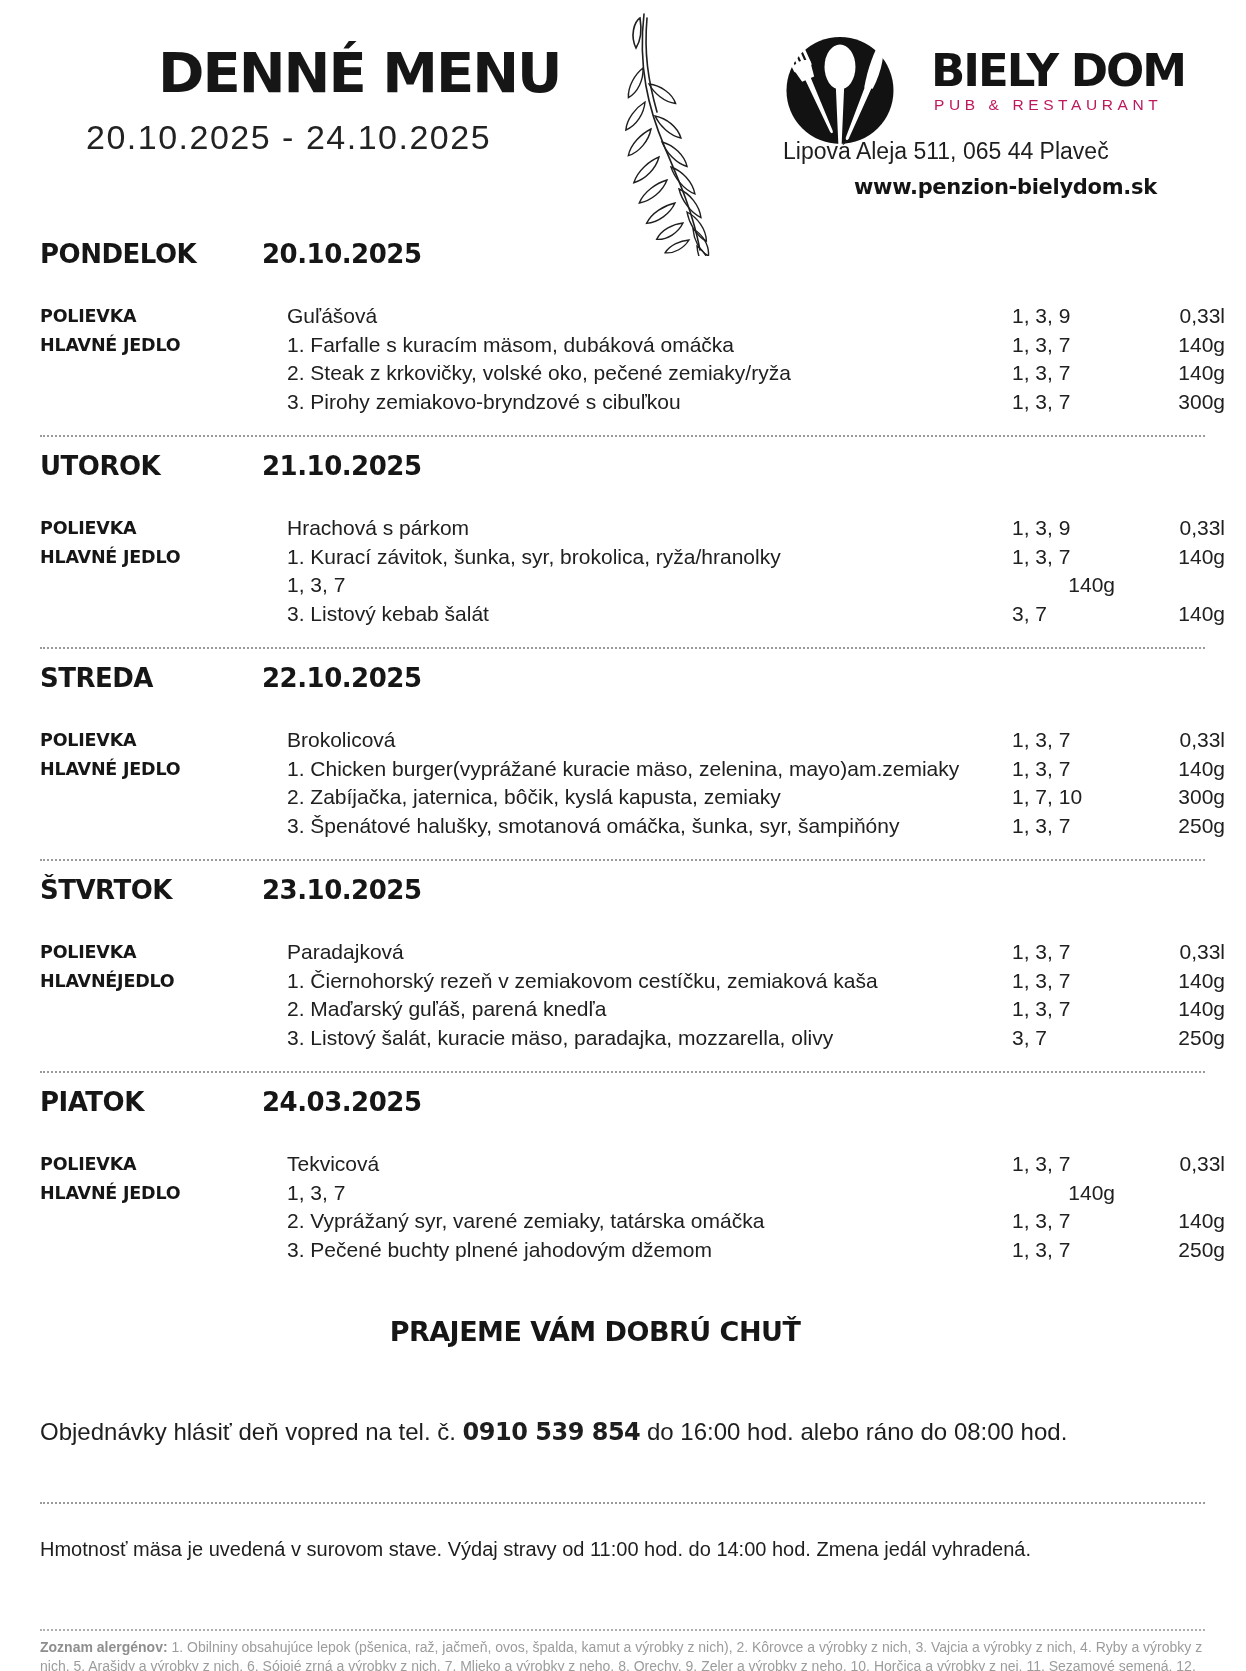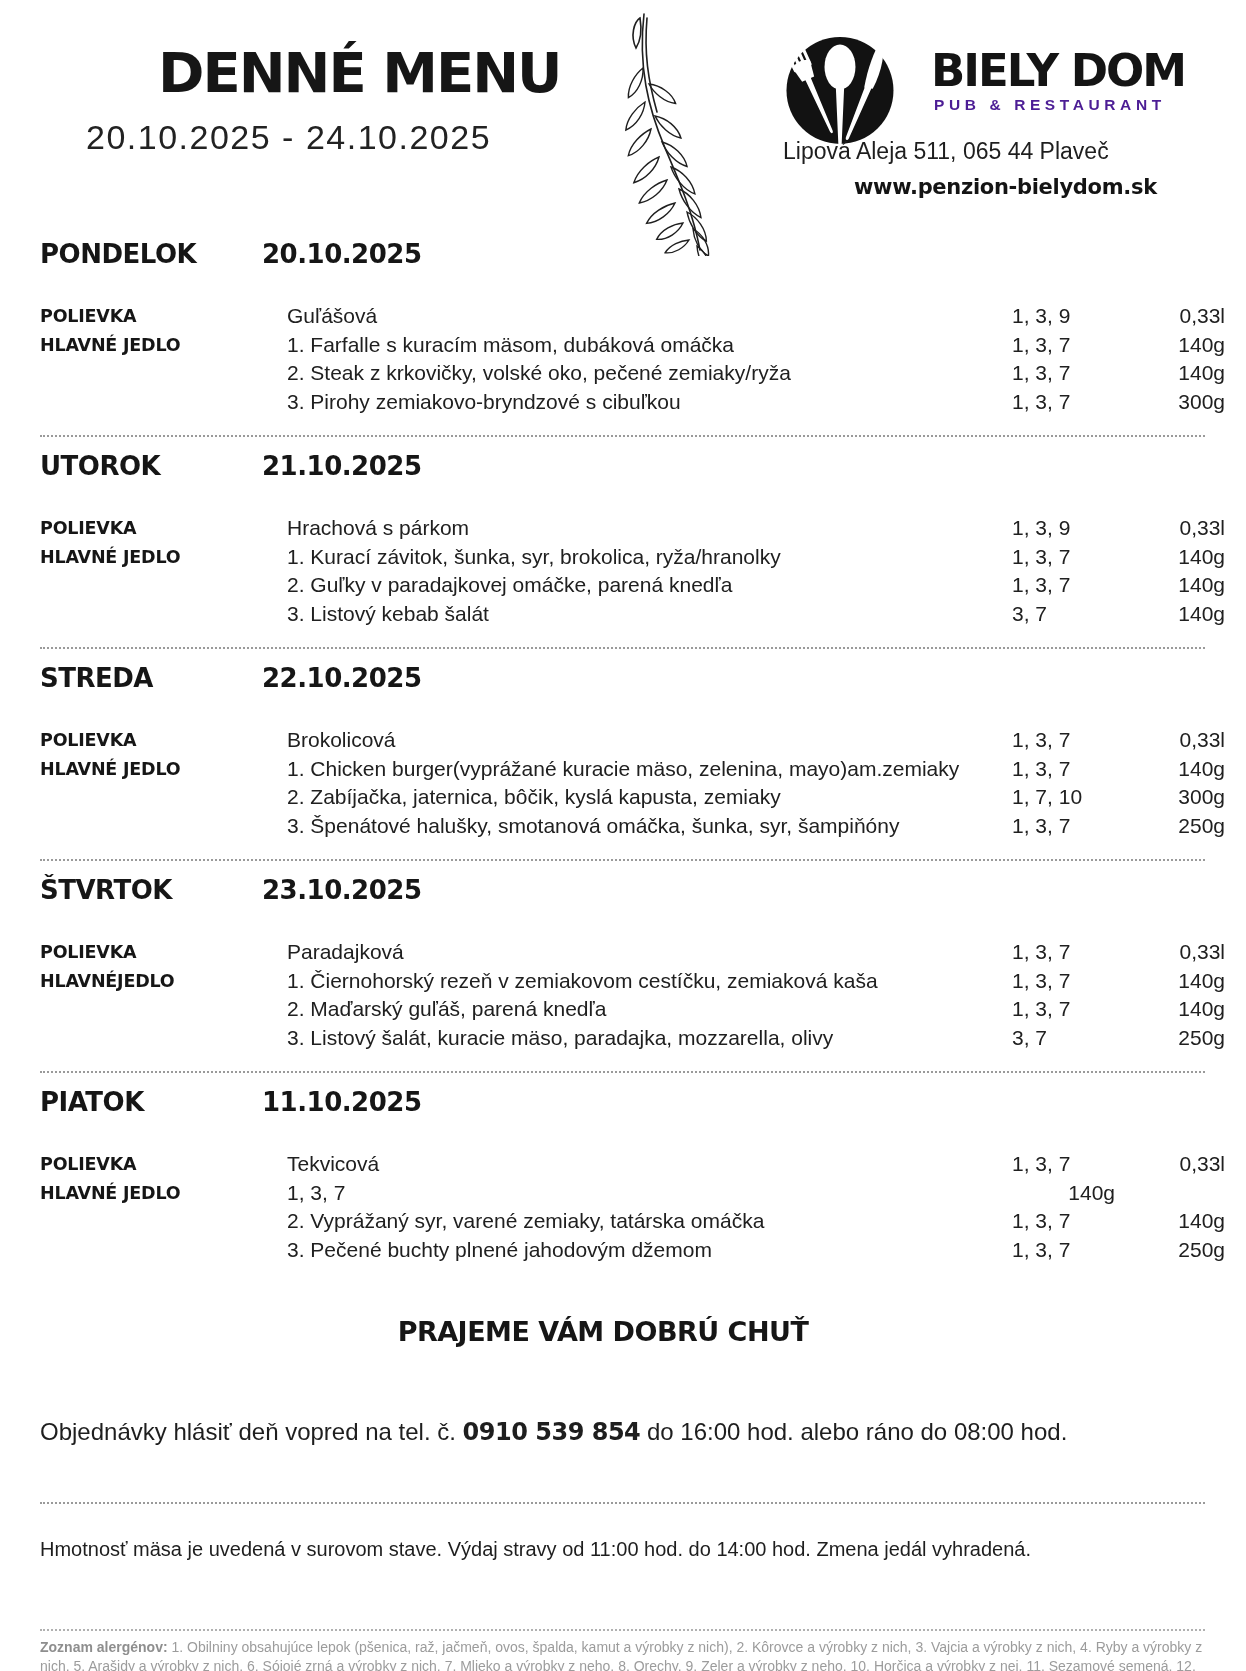--- a/index.html
+++ b/index.html
@@ -34,22 +34,22 @@
 
   .logo { position: absolute; left: 733px; top: 36px; width: 122px; height: 126px; }
   .brand-name {
     position: absolute; left: 885px; top: 44px;
     font-family: "DejaVu Sans", sans-serif;
     font-weight: bold; font-size: 45px; letter-spacing: -2px;
     color: #141414; white-space: nowrap;
   }
   .brand-sub {
     position: absolute; left: 888px; top: 96px;
-    font-size: 15.5px; font-weight: 700; letter-spacing: 4.6px;
-    color: #4c1d95; white-space: nowrap;
+    font-size: 15.5px; font-weight: 400; letter-spacing: 4.6px;
+    color: #be185d; white-space: nowrap;
   }
   .address {
     position: absolute; left: 737px; top: 138px;
     font-size: 23px; color: #1e1e1e; white-space: nowrap;
   }
   .website {
     position: absolute; left: 808px; top: 175px;
     font-family: "DejaVu Sans", sans-serif;
     font-weight: bold; font-size: 21px; letter-spacing: -0.3px;
     color: #141414; white-space: nowrap;
@@ -81,21 +81,21 @@
 
   .dotted-divider {
     width: 1165px; height: 0;
     border-top: 2px dotted #9a9a9a;
     margin-top: 19px; margin-bottom: 15px;
   }
   .day-section:last-child .dotted-divider { display: none; }
 
   
   .wish {
-    position: absolute; left: 48px; top: 1316px; width: 1110px;
+    position: absolute; left: 40px; top: 1316px; width: 1110px;
     text-align: center;
     font-family: "DejaVu Sans", sans-serif;
     font-weight: bold; font-size: 27px; letter-spacing: -0.5px;
     color: #161616;
   }
   .order-line {
     position: absolute; left: 40px; top: 1418px; width: 1166px;
     font-size: 24px; color: #1e1e1e; white-space: nowrap;
   }
   .order-line .phone {
@@ -232,21 +232,20 @@
 
     <div class="menu-row">
       <span class="row-label">HLAVNÉ JEDLO</span>
       <span class="dish">1. Kurací závitok, šunka, syr, brokolica, ryža/hranolky</span>
       <span class="allergens">1, 3, 7</span>
       <span class="weight">140g</span>
     </div>
 
     <div class="menu-row">
       <span class="row-label"></span>
-      <span class="dish">2. Guľky v paradajkovej omáčke, parená knedľa</span>
       <span class="allergens">1, 3, 7</span>
       <span class="weight">140g</span>
     </div>
 
     <div class="menu-row">
       <span class="row-label"></span>
       <span class="dish">3. Listový kebab šalát</span>
       <span class="allergens">3, 7</span>
       <span class="weight">140g</span>
     </div>
@@ -324,21 +323,21 @@
       <span class="allergens">3, 7</span>
       <span class="weight">250g</span>
     </div>
   </div>
       <div class="dotted-divider"></div>
     </section>
 
     <section class="day-section">
       <div class="day-header">
         <span>PIATOK</span>
-        <span>11.10.2025</span>
+        <span>24.03.2025</span>
       </div>
       <div class="day-rows">
     <div class="menu-row">
       <span class="row-label">POLIEVKA</span>
       <span class="dish">Tekvicová</span>
       <span class="allergens">1, 3, 7</span>
       <span class="weight">0,33l</span>
     </div>
 
     <div class="menu-row">

